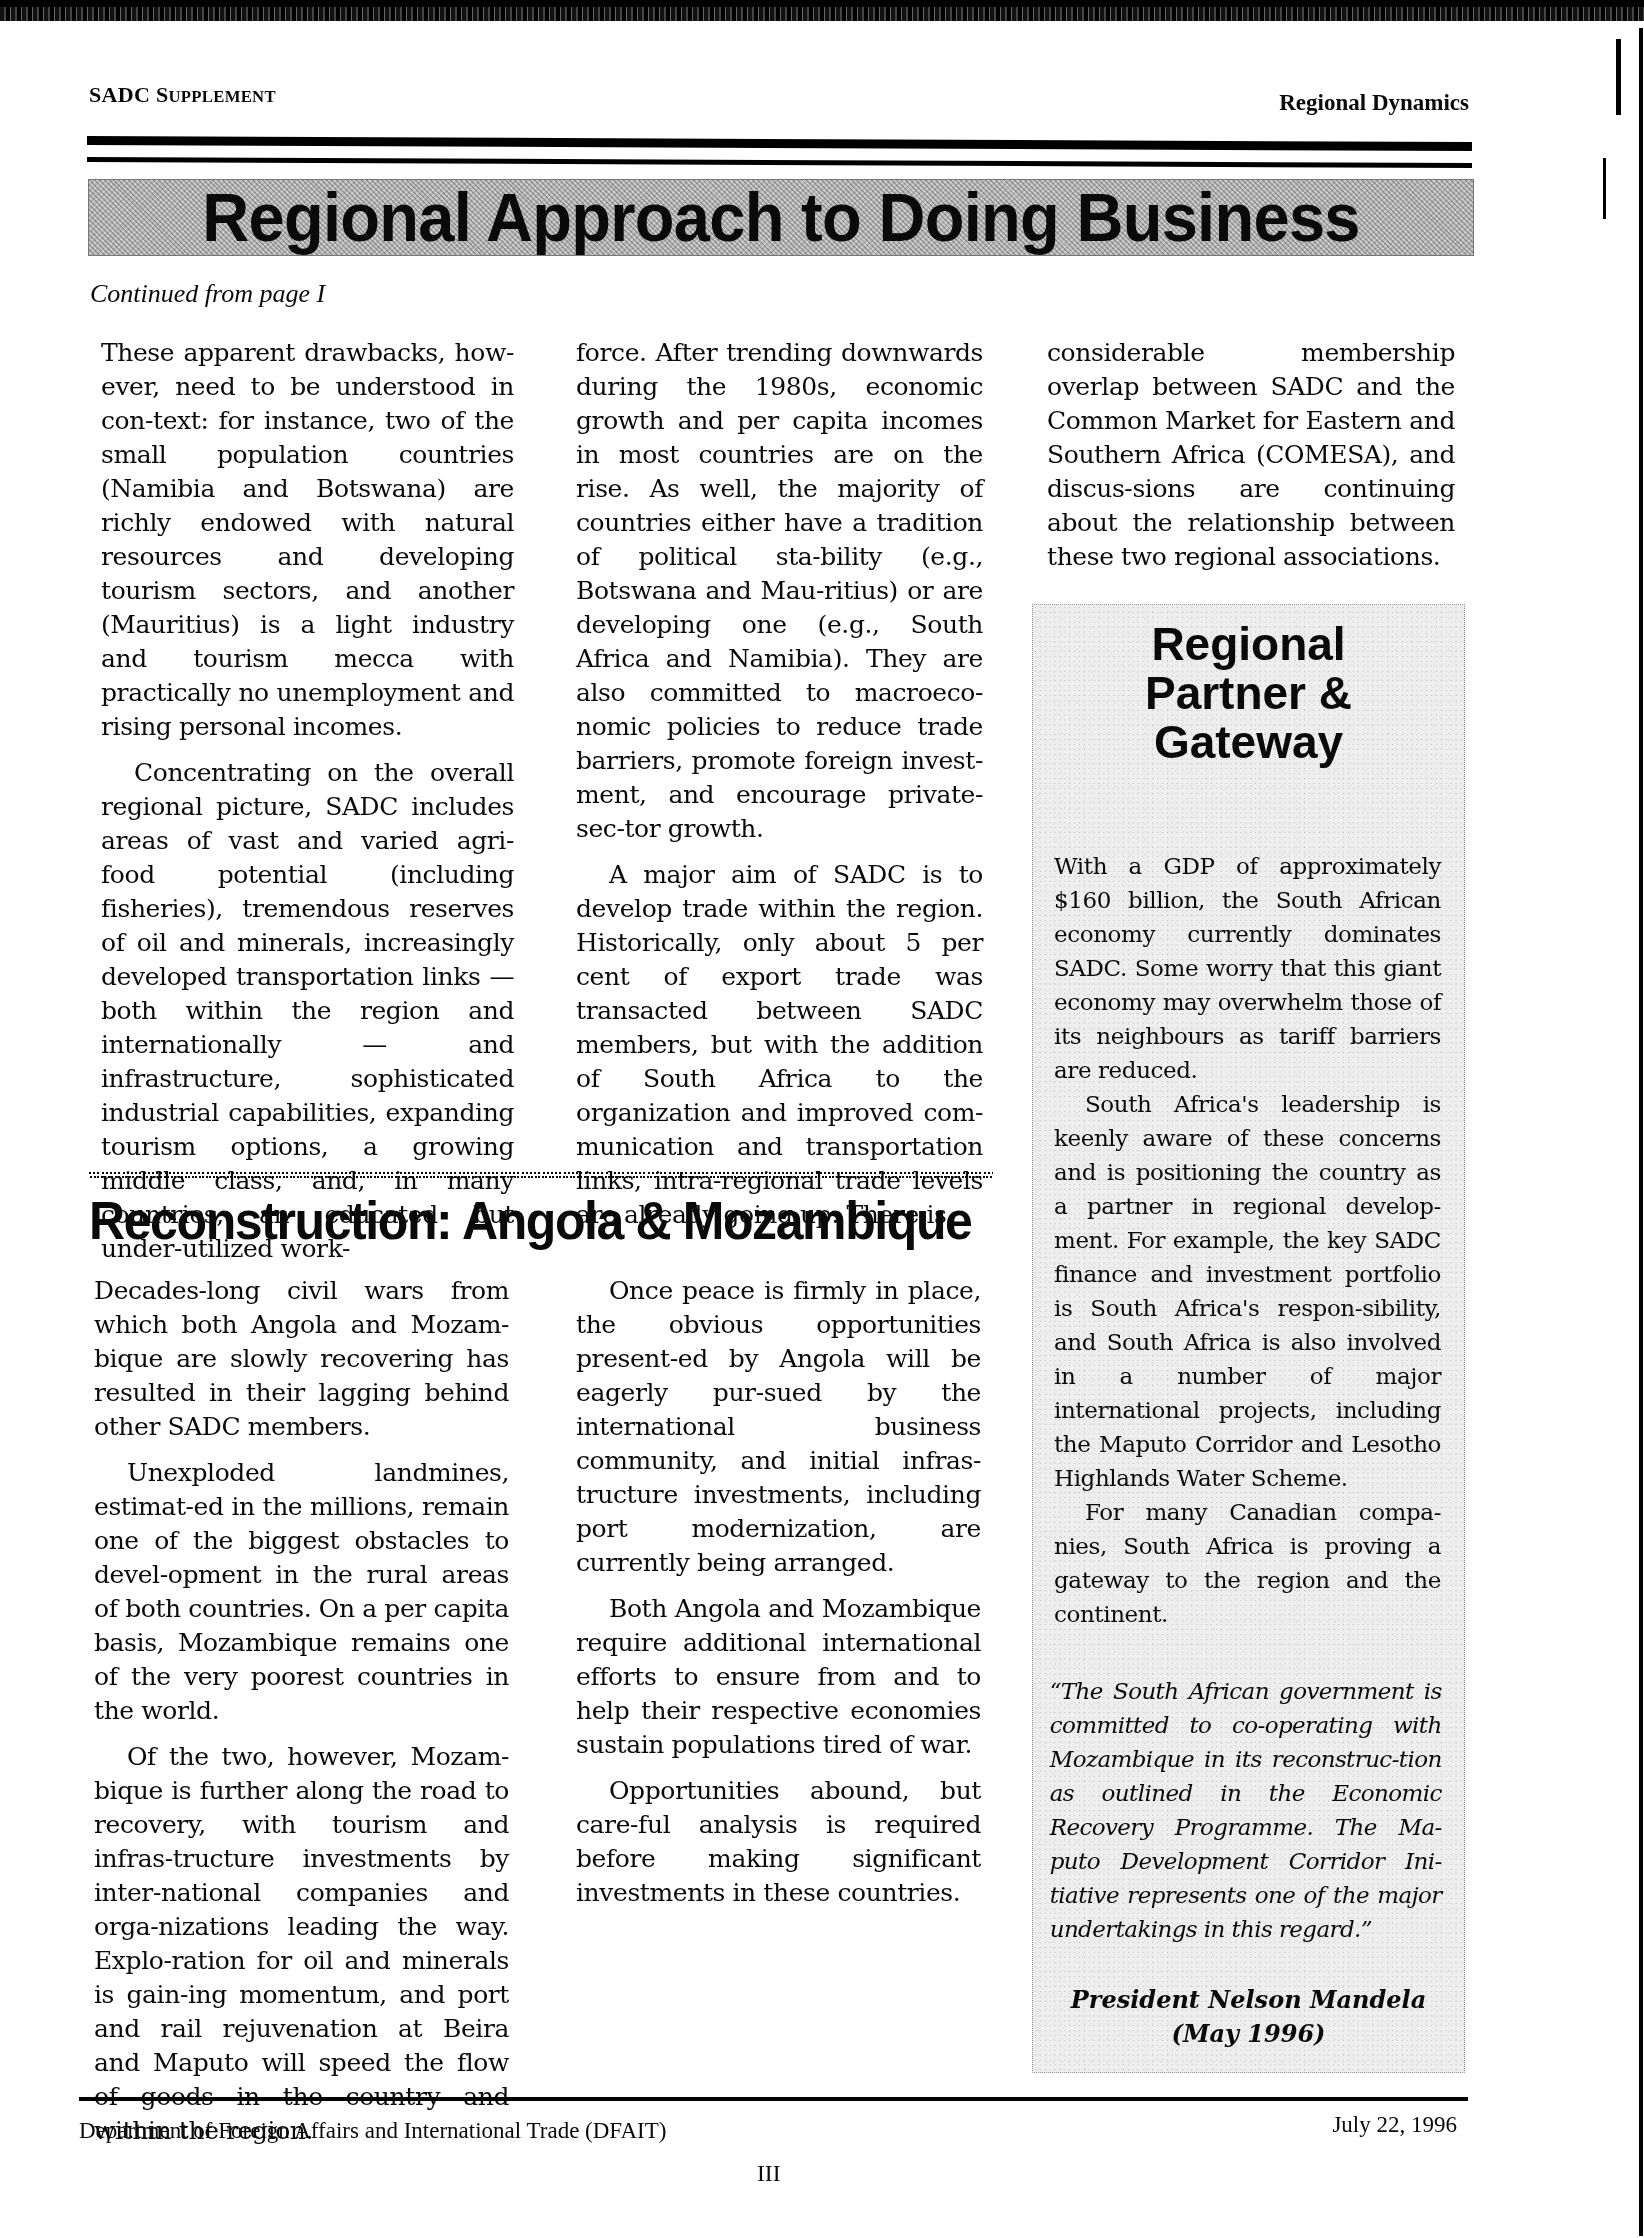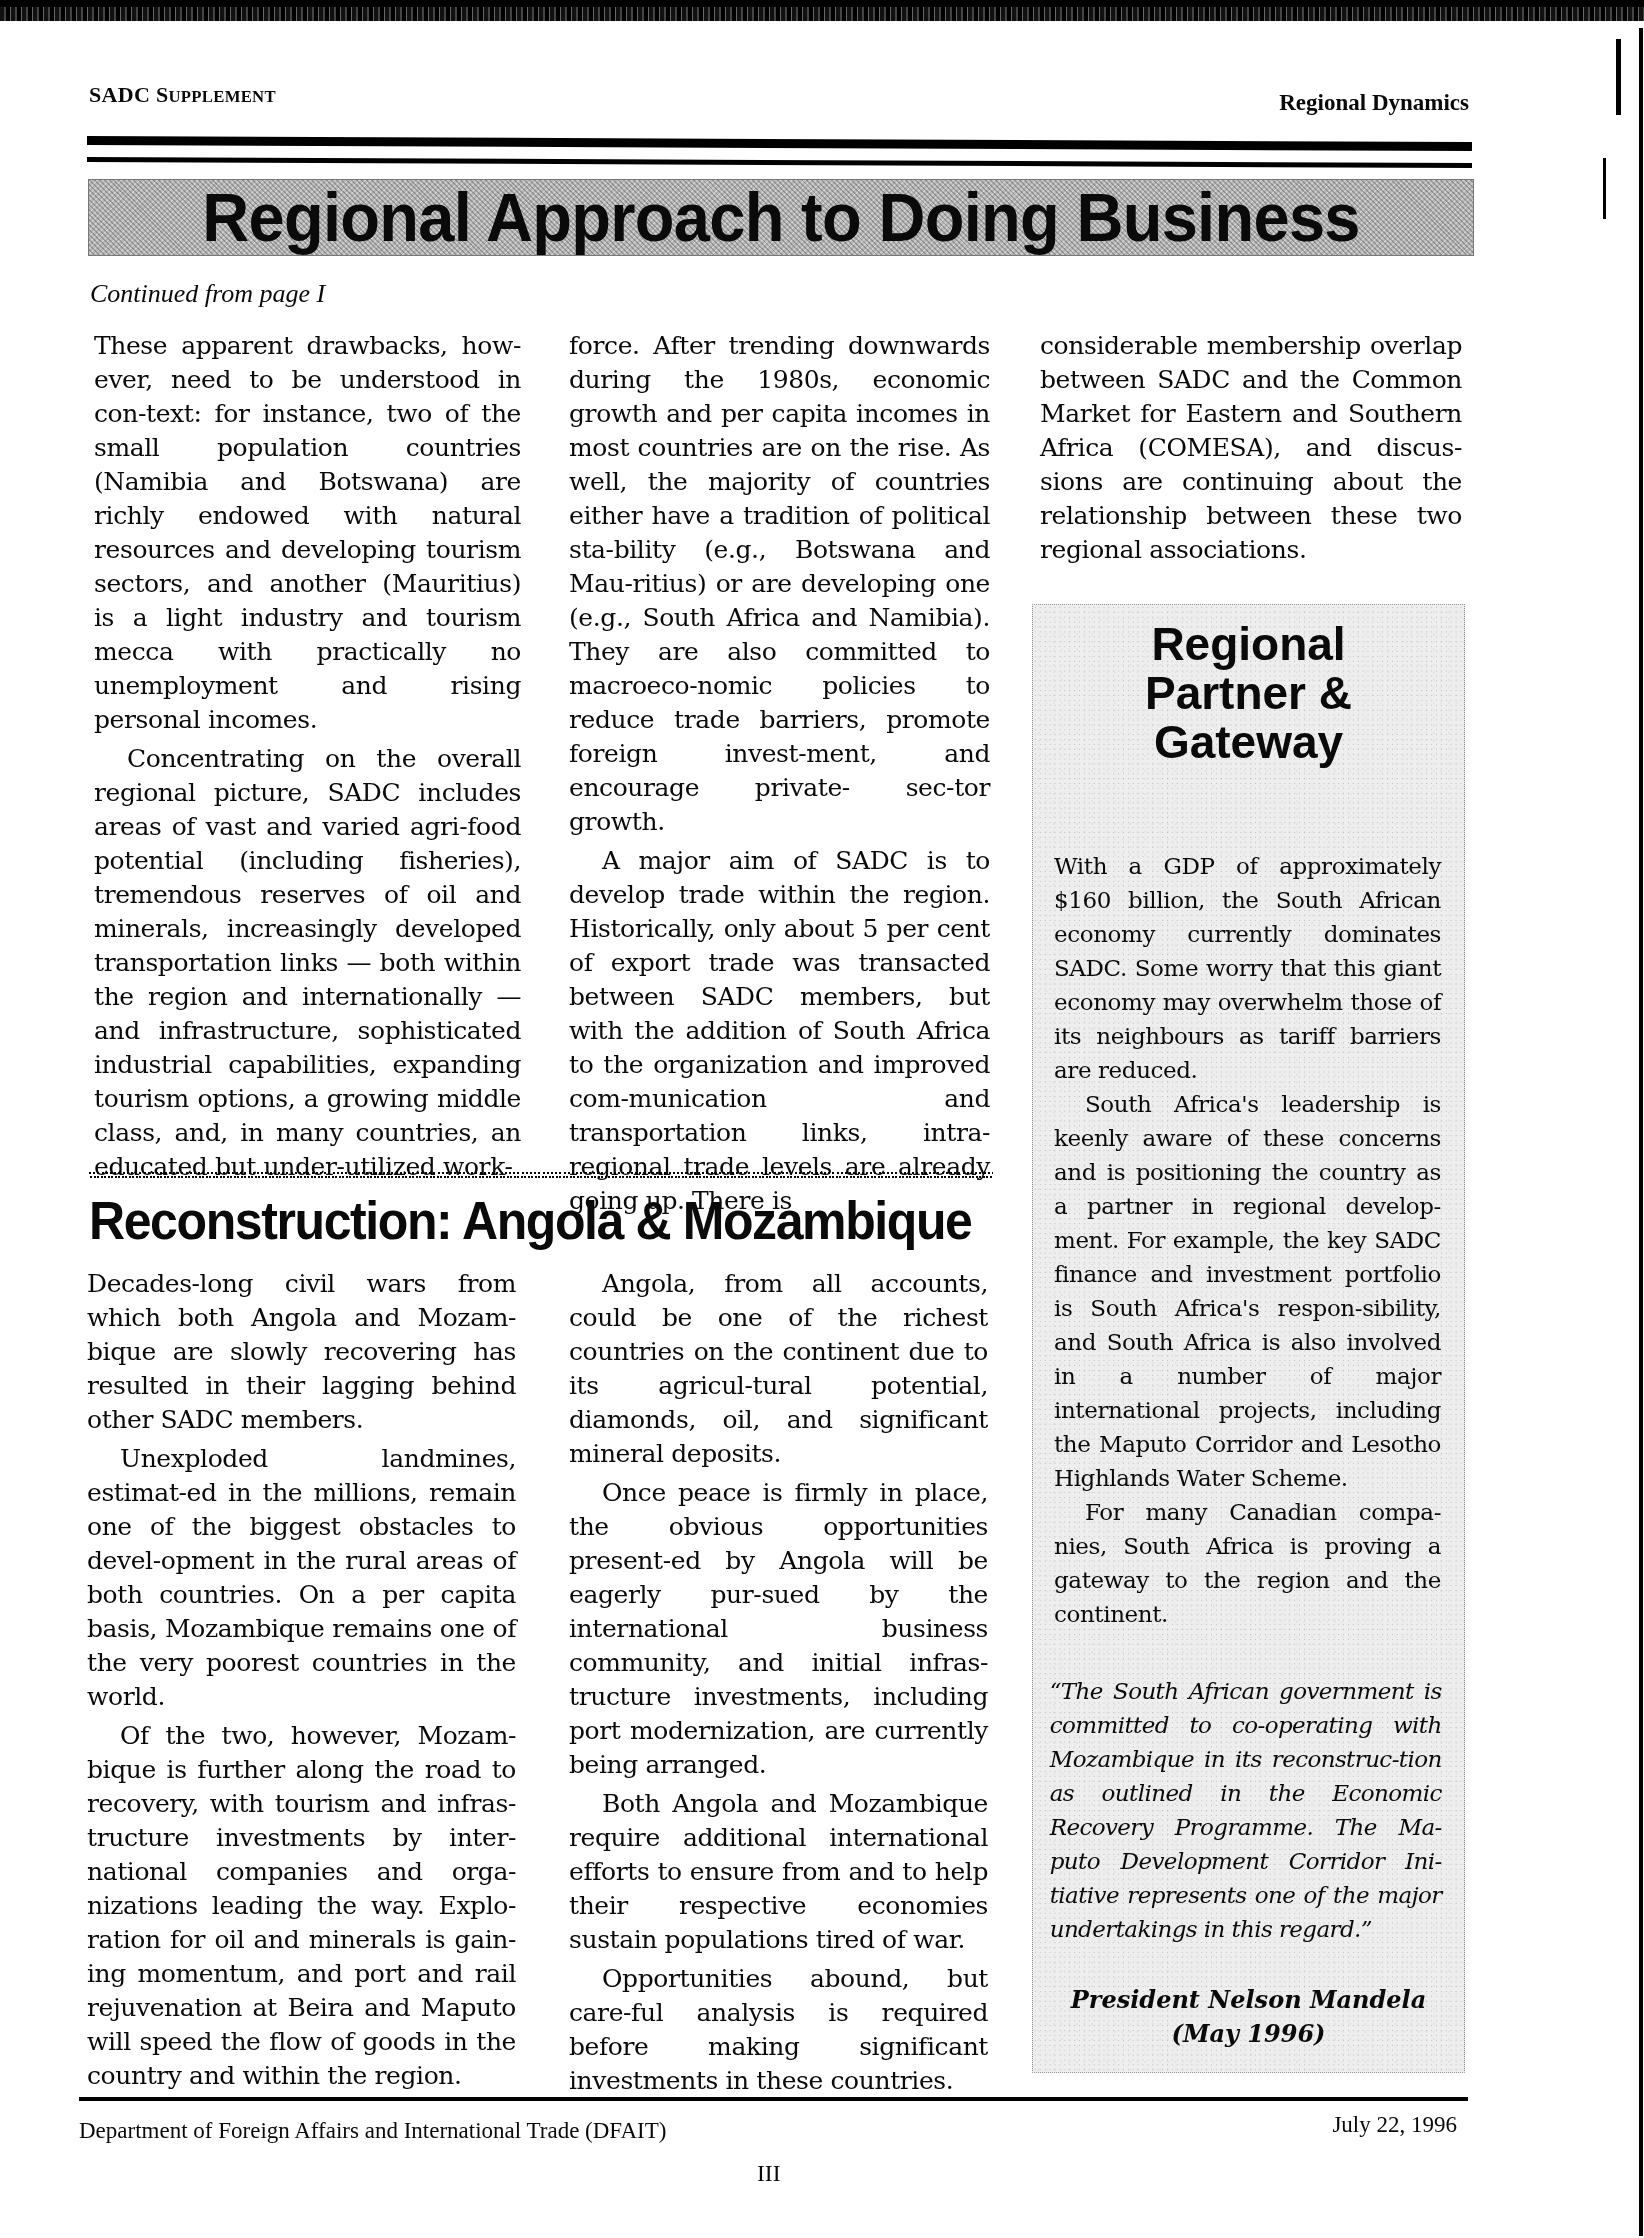--- a/index.html
+++ b/index.html
@@ -42,21 +42,21 @@
     transform: scaleY(1.05);
   }
   .cont-from {
     position: absolute; left: 90px; top: 279px;
     font-style: italic; font-size: 26px; font-family: "Liberation Serif", serif;
   }
   .col {
     position: absolute; font-family: "DejaVu Serif", serif; font-size: 25px;
     line-height: 34px; text-align: justify; hyphens: manual; letter-spacing: -0.4px;
   }
-  .col p { margin: 5px; text-indent: 0; }
+  .col p { margin: 12px; text-indent: 0; }
   .col p.ind { text-indent: 33px; }
   .col1 { left: 89px; top: 324px; width: 437px; }
   .col2 { left: 564px; top: 324px; width: 431px; }
   .col3 { left: 1035px; top: 324px; width: 432px; }
   .dotted-rule {
     position: absolute; left: 89px; top: 1172px; width: 904px; height: 5.6px;
     background:
       repeating-linear-gradient(90deg, #000 0 2.1px, transparent 2.1px 4.2px) top/100% 2.1px no-repeat,
       repeating-linear-gradient(90deg, transparent 0 1.4px, #000 1.4px 3.5px) bottom/100% 2.1px no-repeat;
   }
@@ -155,21 +155,20 @@
 <div class="dotted-rule"></div>
 
 <article>
   <h2 class="sec-title" style="margin:0;">Reconstruction: Angola &amp; Mozambique</h2>
   <div class="col lcol1">
     <p>Decades-long civil wars from which both Angola and Mozam-bique are slowly recovering has resulted in their lagging behind other SADC members.</p>
     <p class="ind">Unexploded landmines, estimat-ed in the millions, remain one of the biggest obstacles to devel-opment in the rural areas of both countries. On a per capita basis, Mozambique remains one of the very poorest countries in the world.</p>
     <p class="ind">Of the two, however, Mozam-bique is further along the road to recovery, with tourism and infras-tructure investments by inter-national companies and orga-nizations leading the way. Explo-ration for oil and minerals is gain-ing momentum, and port and rail rejuvenation at Beira and Maputo will speed the flow of goods in the country and within the region.</p>
   </div>
   <div class="col lcol2">
-    <p class="ind">Angola, from all accounts, could be one of the richest countries on the continent due to its agricul-tural potential, diamonds, oil, and significant mineral deposits.</p>
     <p class="ind">Once peace is firmly in place, the obvious opportunities present-ed by Angola will be eagerly pur-sued by the international business community, and initial infras-tructure investments, including port modernization, are currently being arranged.</p>
     <p class="ind">Both Angola and Mozambique require additional international efforts to ensure from and to help their respective economies sustain populations tired of war.</p>
     <p class="ind">Opportunities abound, but care-ful analysis is required before making significant investments in these countries.</p>
   </div>
 </article>
 
 <aside class="sidebar">
   <div class="sb-title">
     <div>Regional</div>
     <div>Partner &amp;</div>

